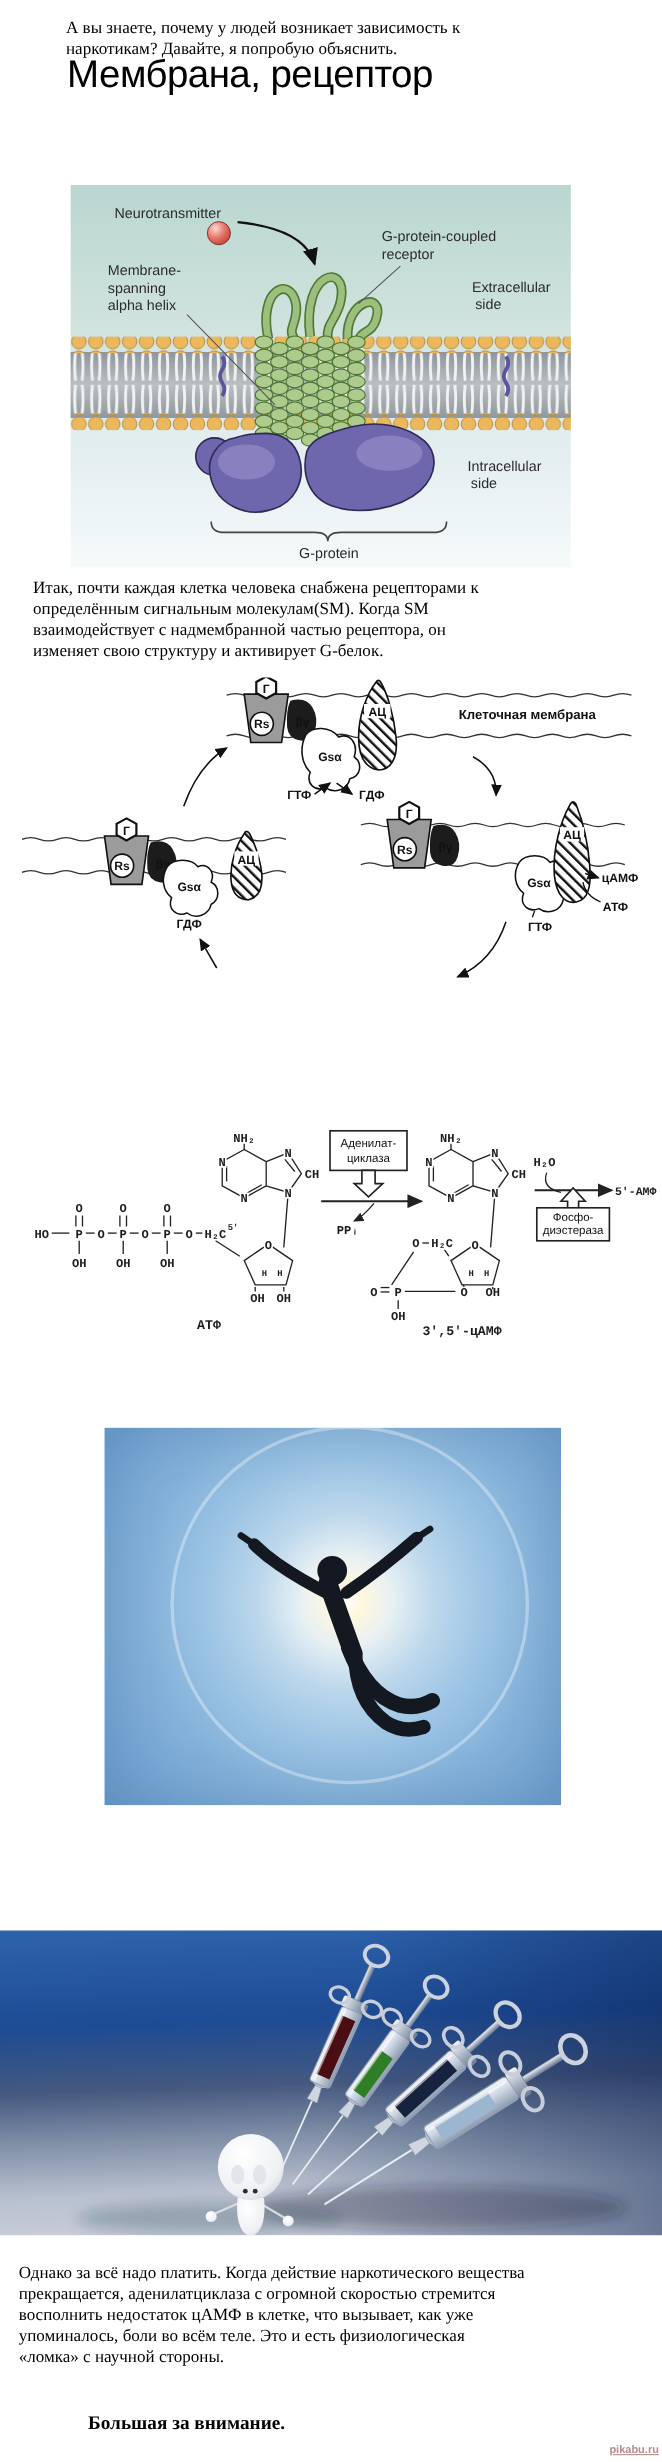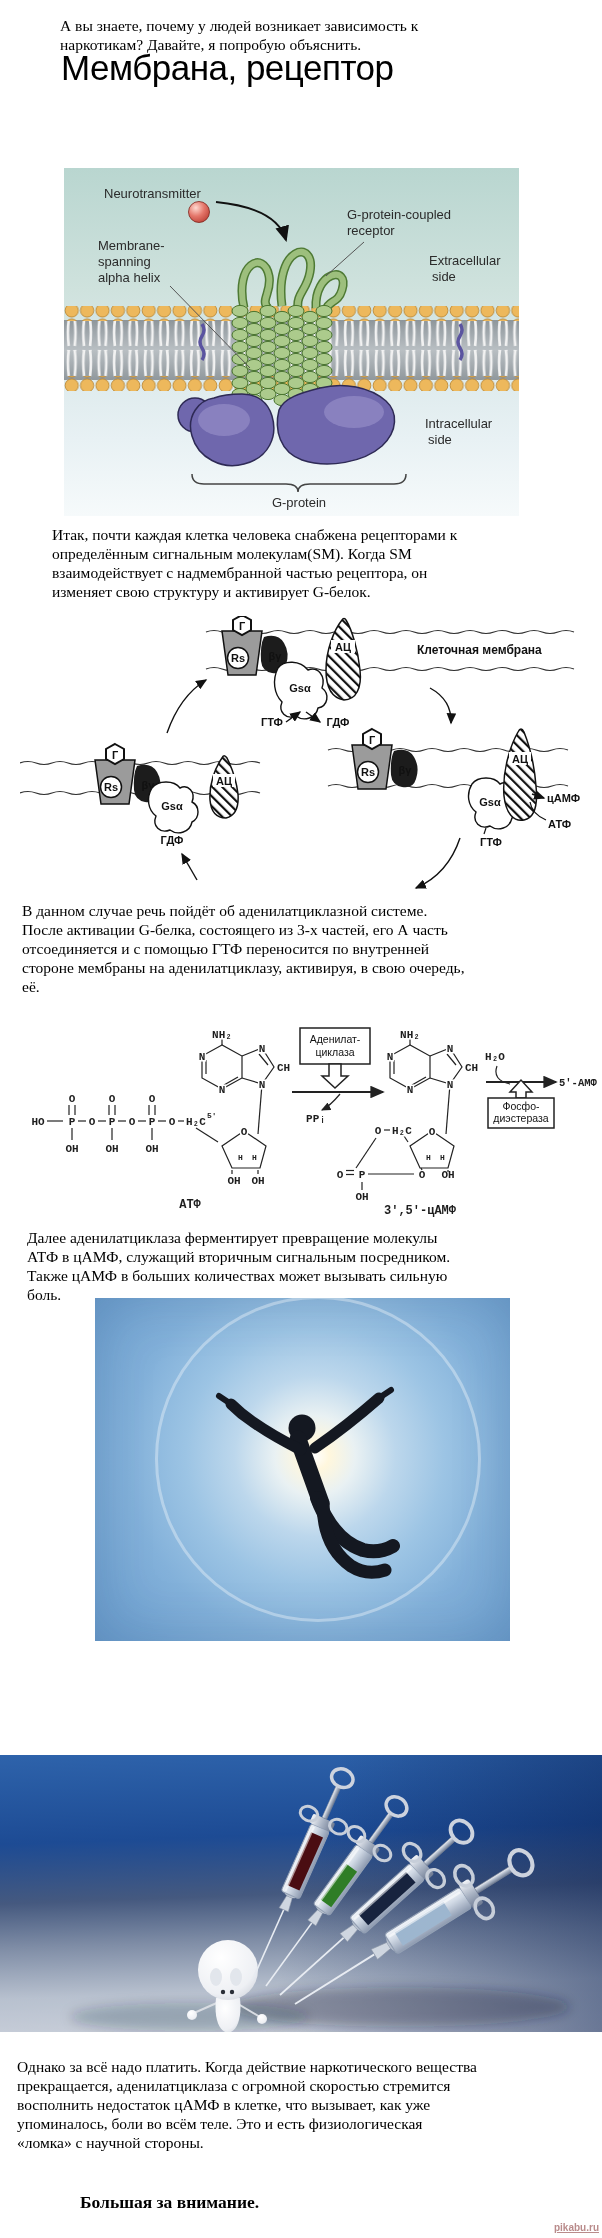--- a/index.html
+++ b/index.html
@@ -130,21 +130,21 @@
     <text class="t1" x="283" y="51">G-protein-coupled</text>
     <text class="t1" x="283" y="67">receptor</text>
     <text class="t1" x="365" y="97">Extracellular</text>
     <text class="t1" x="368" y="113">side</text>
     <text class="t1" x="361" y="260">Intracellular</text>
     <text class="t1" x="364" y="276">side</text>
     <text class="t1" x="235" y="339" text-anchor="middle">G-protein</text>
   </svg>
   </div>
 
-  <div class="para" style="left:30px;top:525px;width:430px;margin-left:22px;">Итак, почти каждая клетка человека снабжена рецепторами к определённым сигнальным молекулам(SM). Когда SM взаимодействует с надмембранной частью рецептора, он изменяет свою структуру и активирует G-белок.</div>
+  <div class="para" style="left:30px;top:525px;width:430px;">Итак, почти каждая клетка человека снабжена рецепторами к определённым сигнальным молекулам(SM). Когда SM взаимодействует с надмембранной частью рецептора, он изменяет свою структуру и активирует G-белок.</div>
 
   <div class="fig" style="left:20px;top:616px;">
   <svg width="570" height="277" viewBox="0 0 570 277">
     <defs>
       <marker id="arrB" markerWidth="9" markerHeight="7" refX="7" refY="3.5" orient="auto">
         <path d="M0,0 L8,3.5 L0,7 Z" fill="#111"></path>
       </marker>
       <pattern id="hatch" patternUnits="userSpaceOnUse" width="7" height="7" patternTransform="rotate(-45)">
         <rect width="7" height="7" fill="#fff"></rect>
         <line x1="1" y1="0" x2="1" y2="7" stroke="#111" stroke-width="2.4"></line>
@@ -219,21 +219,20 @@
     <text class="t2" x="500" y="147" text-anchor="middle">АЦ</text>
     <path d="M512,178 L524,182" stroke="#111" stroke-width="1.4" fill="none" marker-end="url(#arrB)"></path>
     <text class="t2" x="527" y="186">цАМФ</text>
     <path d="M526,204 Q512,198 510,186" stroke="#111" stroke-width="1.2" fill="none"></path>
     <text class="t2" x="528" y="212">АТФ</text>
     <line x1="466" y1="212" x2="464" y2="218" stroke="#111" stroke-width="1.2"></line>
     <text class="t2" x="460" y="230">ГТФ</text>
   </svg>
   </div>
 
-  <div class="para" style="left:22px;top:901px;width:445px;">В данном случае речь пойдёт об аденилатциклазной системе. После активации G-белка, состоящего из 3-х частей, его А часть отсоединяется и с помощью ГТФ переносится по внутренней стороне мембраны на аденилатциклазу, активируя, в свою очередь, её.</div>
 
   <div class="fig" style="left:0;top:1018px;">
   <svg width="592" height="200" viewBox="0 0 592 200" overflow="visible">
     <defs>
       <marker id="arrC" markerWidth="9" markerHeight="7" refX="7" refY="3.5" orient="auto">
         <path d="M0,0 L8,3.5 L0,7 Z" fill="#222"></path>
       </marker>
     </defs>
     <g stroke="#222" stroke-width="1.2" fill="none">
       <polygon points="222,27 202,38 202,60 222,71 242,60 242,38"></polygon>
@@ -345,21 +344,20 @@
     <path d="M497,48 Q492,62 510,66" stroke="#222" stroke-width="1.2" fill="none"></path>
     <line x1="486" y1="64" x2="556" y2="64" stroke="#222" stroke-width="1.8" marker-end="url(#arrC)"></line>
     <text class="tm" x="559" y="68" style="font-size:10.5px">5'-АМФ</text>
     <polygon points="516,80 526,80 526,74 532,74 521,62 510,74 516,74" fill="#fff" stroke="#222" stroke-width="1.5"></polygon>
     <rect x="488" y="80" width="66" height="30" fill="#fff" stroke="#222" stroke-width="1.5"></rect>
     <text class="tsans" x="521" y="92" text-anchor="middle">Фосфо-</text>
     <text class="tsans" x="521" y="104" text-anchor="middle">диэстераза</text>
   </svg>
   </div>
 
-  <div class="para" style="left:27px;top:1228px;width:432px;">Далее аденилатциклаза ферментирует превращение молекулы АТФ в цАМФ, служащий вторичным сигнальным посредником. Также цАМФ в больших количествах может вызывать сильную боль.</div>
 
   <div class="photo-jump">
     <div class="halo-ring"></div>
     <svg width="415" height="343" viewBox="0 0 415 343">
       <g stroke="#141821" fill="#141821" stroke-linecap="round" fill-rule="evenodd">
         <circle cx="207" cy="130" r="13.5" stroke="none"></circle>
         <path d="M203,141 L226,205" stroke-width="17" fill="none"></path>
         <path d="M206,152 Q178,138 158,124 Q146,116 136,106" stroke-width="11" fill="none"></path>
         <path d="M136,106 L124,98" stroke-width="6" fill="none"></path>
         <path d="M220,150 Q252,128 284,100" stroke-width="11" fill="none"></path>

